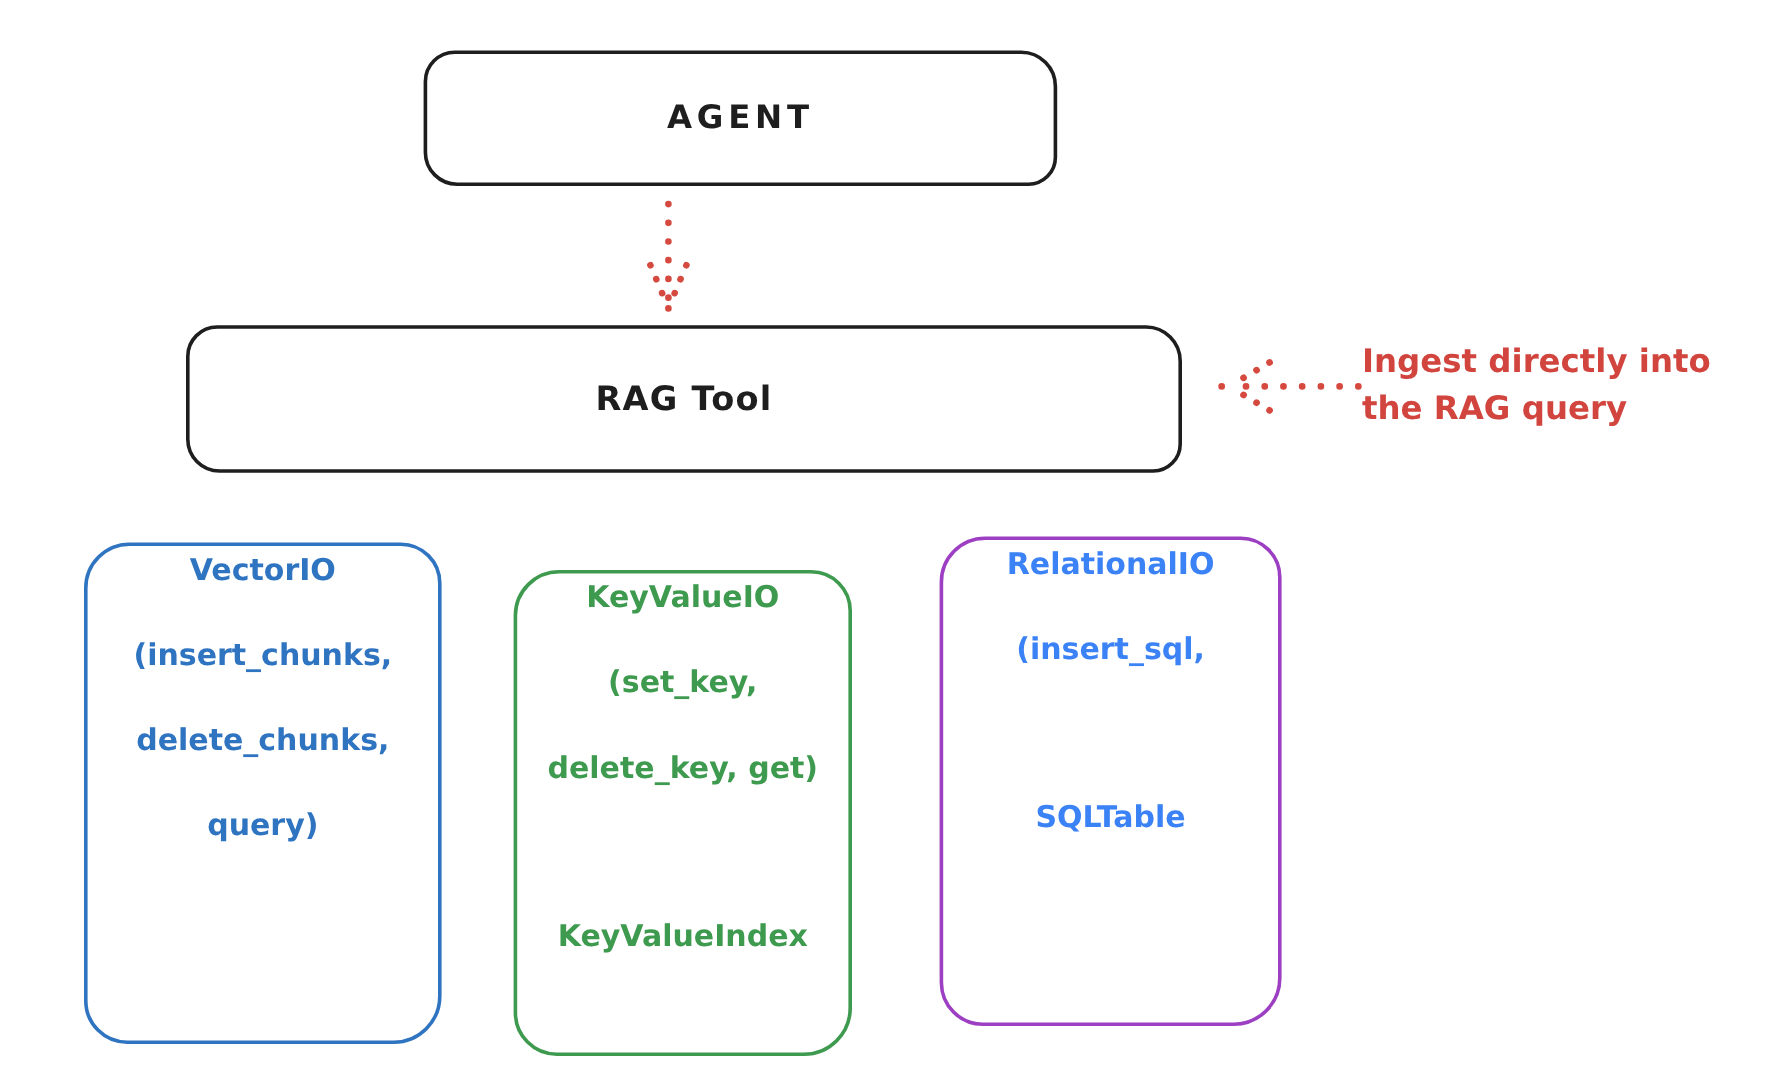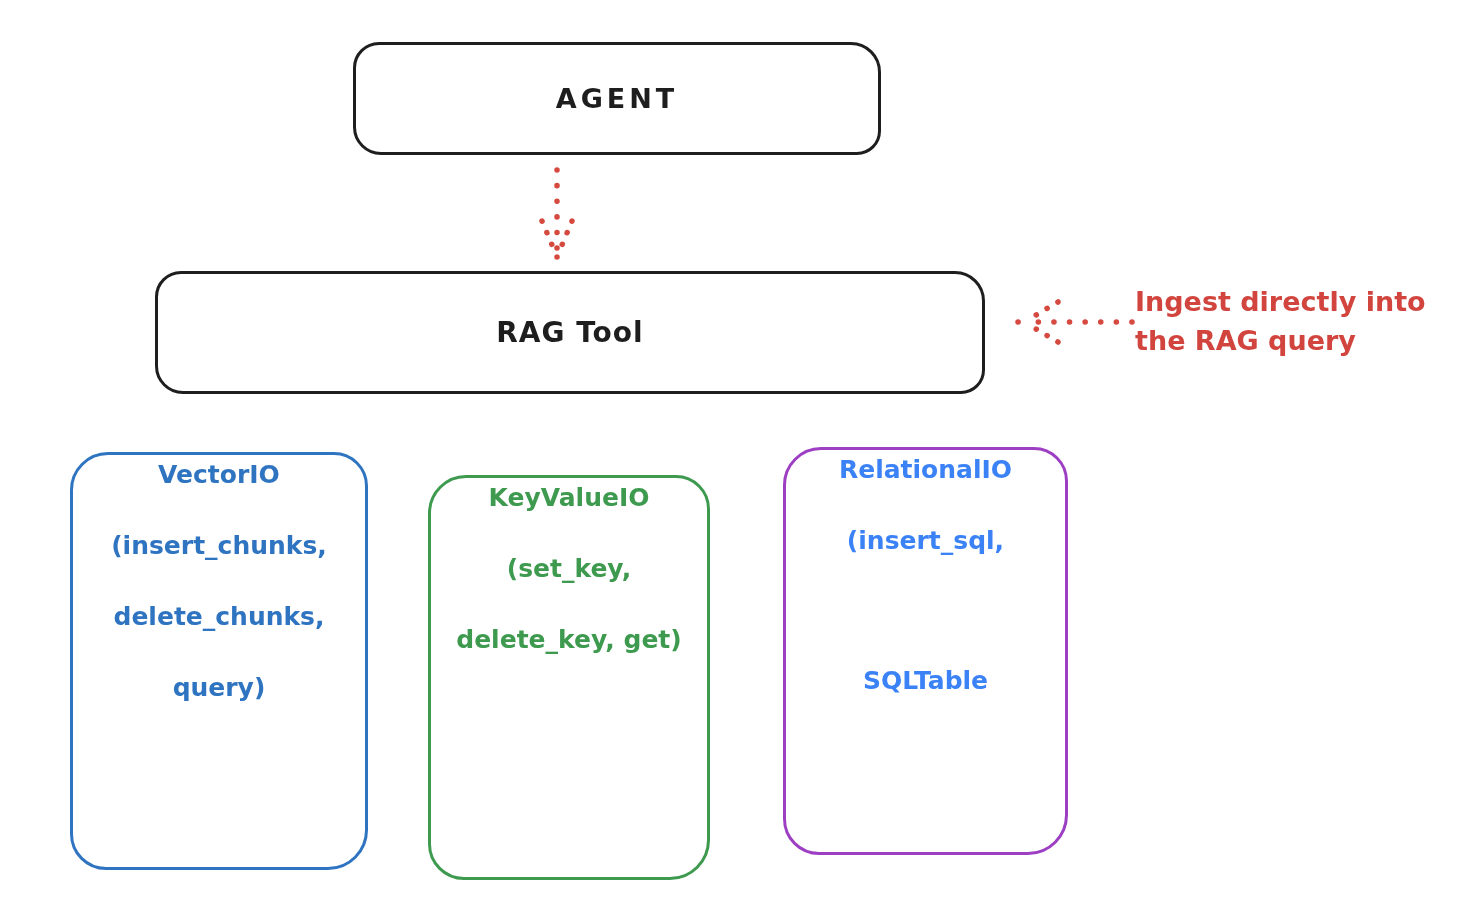--- a/index.html
+++ b/index.html
@@ -117,20 +117,21 @@
     <div>delete_chunks,</div>
     <div>query)</div>
     <div class="io-gap"></div>
   </div>
 
   <div class="io-box io-keyvalue">
     <div>KeyValueIO</div>
     <div>(set_key,</div>
     <div>delete_key, get)</div>
     <div class="io-gap"></div>
+    <div>KeyValueIndex</div>
   </div>
 
   <div class="io-box io-relational">
     <div>RelationalIO</div>
     <div>(insert_sql,</div>
     <div class="io-gap"></div>
     <div>SQLTable</div>
   </div>
 
 </div>

